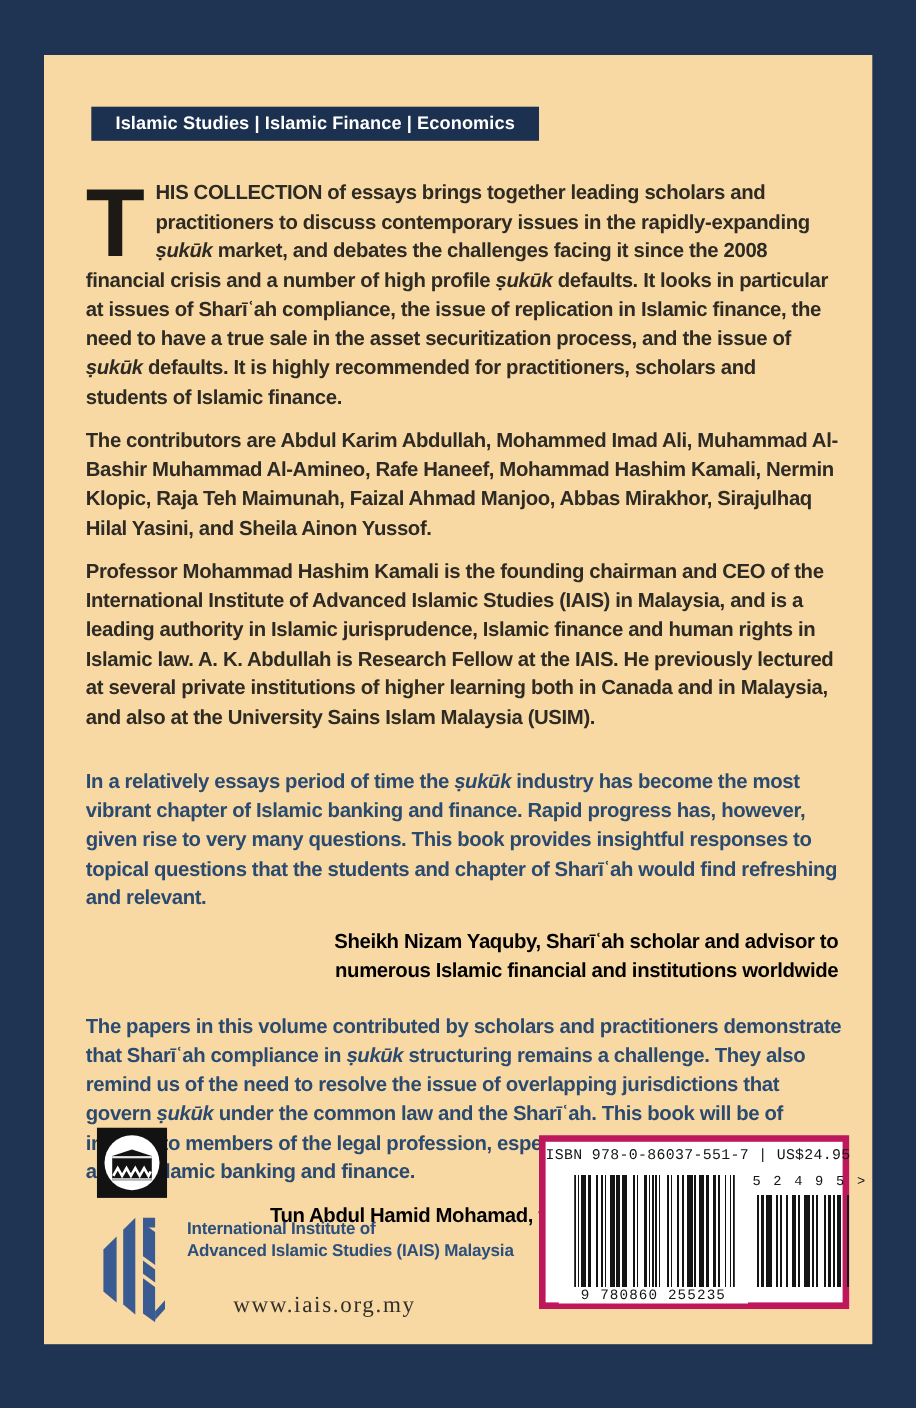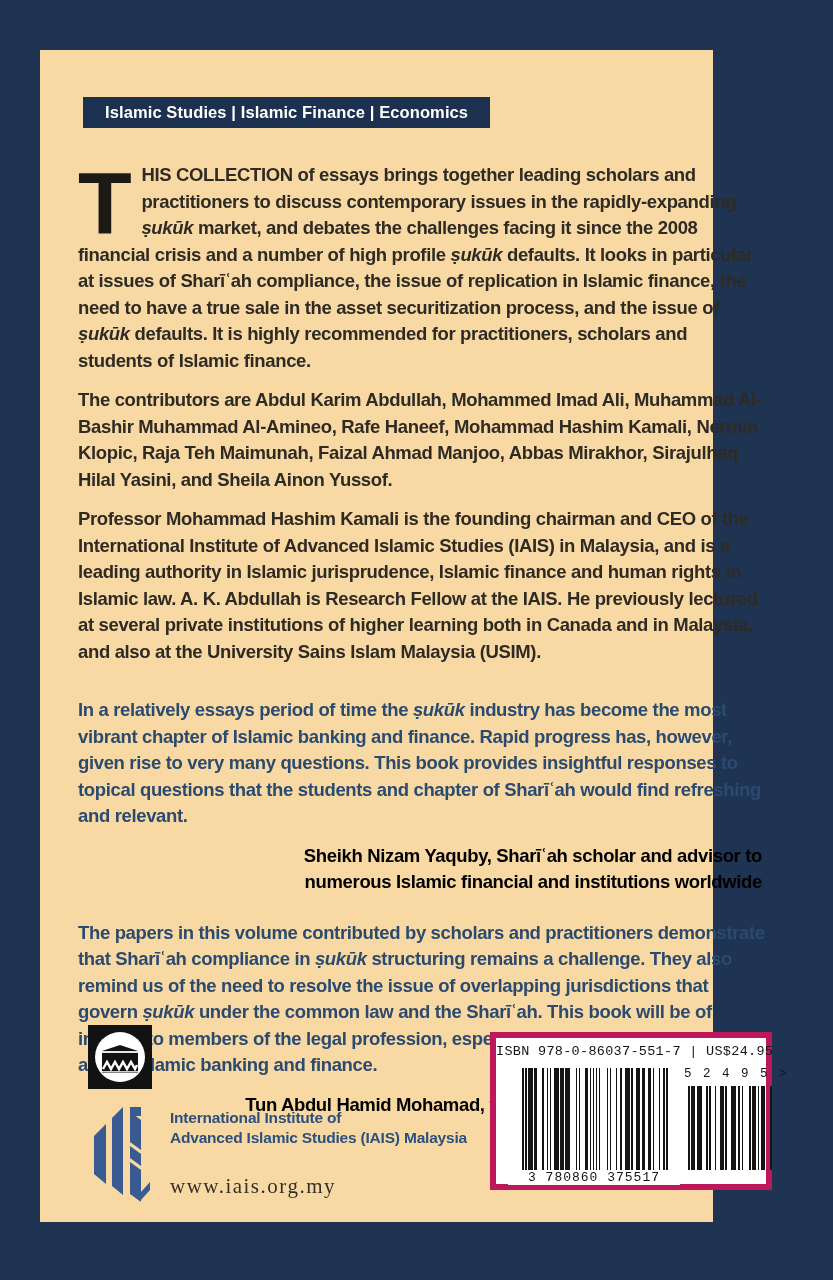--- a/index.html
+++ b/index.html
@@ -2,21 +2,21 @@
 <html><head>
 <meta charset="utf-8">
 <style>
   html,body{margin:0;padding:0;}
   body{
     width:833px;height:1280px;position:relative;overflow:hidden;
     background:#1e3452;
     font-family:"Liberation Sans","DejaVu Sans",sans-serif;
   }
   .panel{
-    position:absolute;left:40px;top:50px;width:673px;height:1172px;
+    position:absolute;left:40px;top:50px;width:753px;height:1172px;
     background:#f8d9a4;
   }
   
   .banner{
     position:absolute;left:43px;top:47px;
     background:#1c3150;color:#ffffff;
     font-weight:700;font-size:16.5px;line-height:31px;
     padding:0 22px;letter-spacing:0.1px;white-space:nowrap;
   }
   
@@ -50,21 +50,21 @@
   }
   .if-name{font-size:21px;}
   .iais-logo{width:60px;height:100px;flex:0 0 60px;margin-right:18px;}
   .iais-text{padding-top:6px;}
   .iais-line{
     font-weight:700;color:#2c4f7d;font-size:15.5px;line-height:20px;
     letter-spacing:-0.2px;
   }
   .iais-url{
     font-family:"Liberation Serif","DejaVu Serif",serif;
-    color:#33302b;font-size:21px;letter-spacing:1.5px;margin-top:26px;
+    color:#33302b;font-size:21px;letter-spacing:1.5px;margin-top:26px;margin-left:42px;
   }
   
   .bcbox{
     position:absolute;left:450px;top:982px;width:282px;height:158px;
     background:#ffffff;border:6px solid #be185d;box-sizing:border-box;
   }
   .bc-isbn{
     position:absolute;left:0;top:6px;width:100%;text-align:center;
     font-family:"Liberation Mono","DejaVu Sans Mono",monospace;
     font-size:13.5px;color:#141414;letter-spacing:0.3px;white-space:nowrap;
@@ -184,21 +184,21 @@
         <rect x="116.80" y="0" width="1.54" height="102" fill="#141414"></rect>
         <rect x="119.87" y="0" width="1.54" height="102" fill="#141414"></rect>
         <rect x="121.41" y="0" width="1.54" height="102" fill="#141414"></rect>
         <rect x="126.02" y="0" width="1.54" height="102" fill="#141414"></rect>
         <rect x="127.56" y="0" width="1.54" height="102" fill="#141414"></rect>
         <rect x="130.63" y="0" width="1.54" height="102" fill="#141414"></rect>
         <rect x="136.78" y="0" width="1.54" height="102" fill="#141414"></rect>
         <rect x="141.39" y="0" width="1.54" height="102" fill="#141414"></rect>
         <rect x="144.46" y="0" width="1.54" height="102" fill="#141414"></rect>
       </svg>
-    <div class="bc-digits">3 780860 375517</div>
+    <div class="bc-digits">9 780860 255235</div>
     <div class="bc-sup-digits">5 2 4 9 5 &gt;</div>
     <svg class="bc-sup-svg" id="bc-sup" width="86" height="84" xmlns="http://www.w3.org/2000/svg" shape-rendering="crispEdges">
         <rect x="1.79" y="0" width="1.79" height="84" fill="#141414"></rect>
         <rect x="5.38" y="0" width="1.79" height="84" fill="#141414"></rect>
         <rect x="7.17" y="0" width="1.79" height="84" fill="#141414"></rect>
         <rect x="10.75" y="0" width="1.79" height="84" fill="#141414"></rect>
         <rect x="12.54" y="0" width="1.79" height="84" fill="#141414"></rect>
         <rect x="14.33" y="0" width="1.79" height="84" fill="#141414"></rect>
         <rect x="19.71" y="0" width="1.79" height="84" fill="#141414"></rect>
         <rect x="23.29" y="0" width="1.79" height="84" fill="#141414"></rect>

